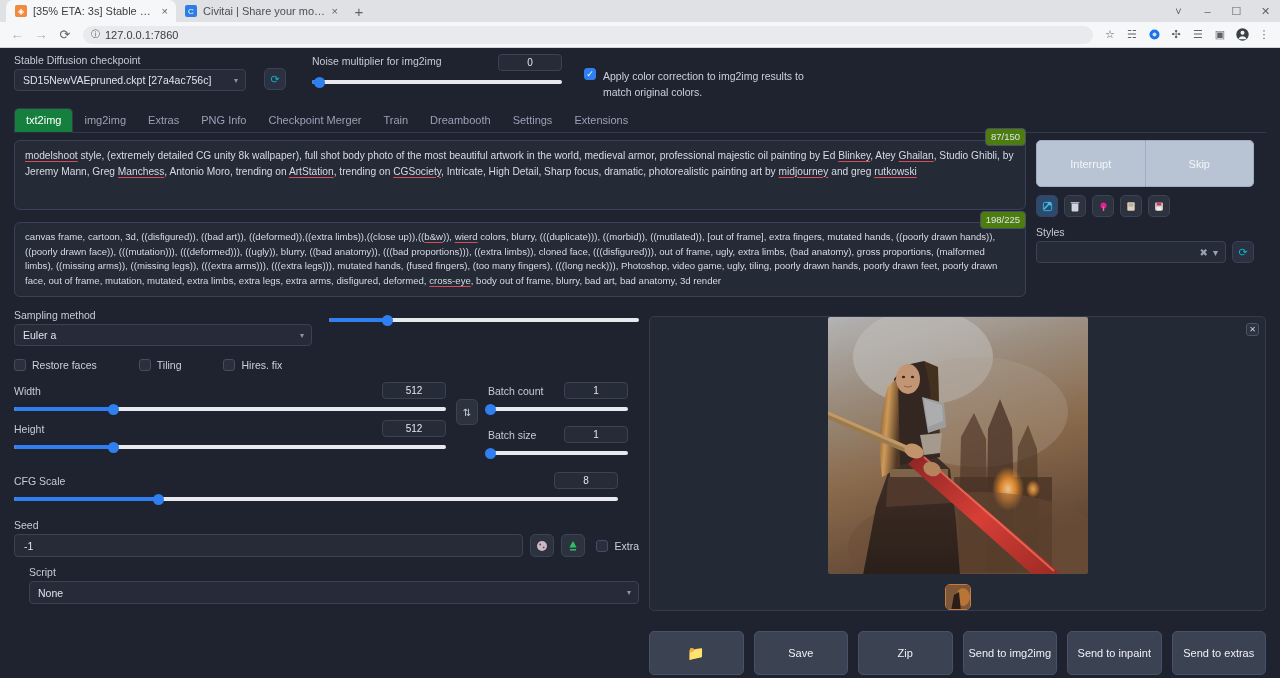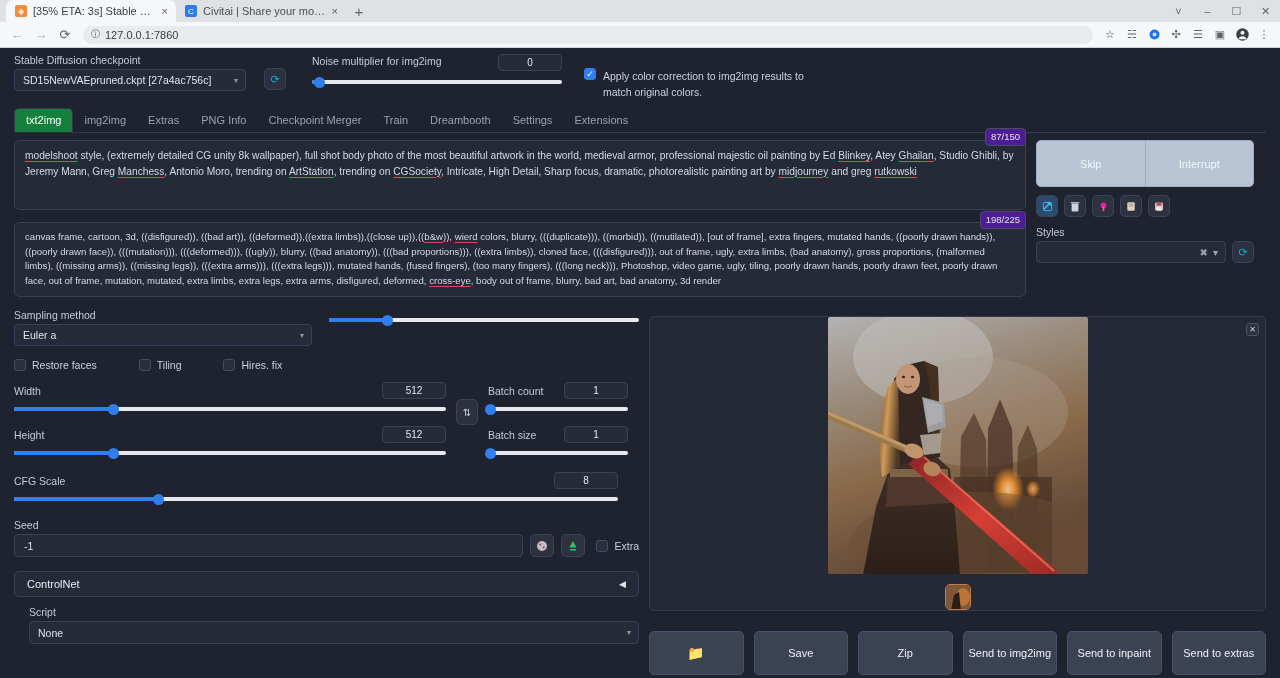--- a/index.html
+++ b/index.html
@@ -127,21 +127,21 @@
   .promptzone { display:flex; gap:10px; margin-top:7px; }
   .prompts { width:1012px; position:relative; }
   .ta {
     background:#252a37; border:1px solid #3a4156; border-radius:6px;
     padding:7px 10px; color:#d6dae6; line-height:1.52; position:relative;
   }
   .ta.pos { height:70px; font-size:10.2px; }
   .ta.neg { height:75px; font-size:9.6px; margin-top:12px; }
   .counter {
     position:absolute; right:-1px; top:-13px;
-    background:#4c1d95; border:1px solid #474e66; border-radius:4px;
+    background:#4d7c0f; border:1px solid #474e66; border-radius:4px;
     font-size:9.5px; color:#dfe3ee; padding:1px 5px;
   }
   .counter.neg { top:-12px; }
   .sp { color:#d6dae6; }
   .sp.u {
     text-decoration: underline;
     text-decoration-color:#d84a5c;
     text-decoration-style: solid;
     text-underline-offset: 2px;
   }
@@ -361,22 +361,22 @@
         <span class="counter">87/150</span>
       </div>
       <div class="ta neg">
         <span>canvas frame, cartoon, 3d, ((disfigured)), ((bad art)), ((deformed)),((extra limbs)),((close up)),((<span class="sp u">b&amp;w</span>)), <span class="sp u">wierd</span> colors, blurry, (((duplicate))), ((morbid)), ((mutilated)), [out of frame], extra fingers, mutated hands, ((poorly drawn hands)), ((poorly drawn face)), (((mutation))), (((deformed))), ((ugly)), blurry, ((bad anatomy)), (((bad proportions))), ((extra limbs)), cloned face, (((disfigured))), out of frame, ugly, extra limbs, (bad anatomy), gross proportions, (malformed limbs), ((missing arms)), ((missing legs)), (((extra arms))), (((extra legs))), mutated hands, (fused fingers), (too many fingers), (((long neck))), Photoshop, video game, ugly, tiling, poorly drawn hands, poorly drawn feet, poorly drawn face, out of frame, mutation, mutated, extra limbs, extra legs, extra arms, disfigured, deformed, <span class="sp u">cross-eye</span>, body out of frame, blurry, bad art, bad anatomy, 3d render</span>
         <span class="counter neg">198/225</span>
       </div>
     </div>
 
     <div class="rightpanel">
       <div class="genbtns">
+        <div class="bigbtn">Interrupt</div>
         <div class="bigbtn">Skip</div>
-        <div class="bigbtn">Interrupt</div>
       </div>
       <div class="minirow">
         <div class="minibtn b1">
           <svg width="11" height="11" viewBox="0 0 12 12">
               <path d="M2 9 L9 2 M9 2 L6 2 M9 2 L9 5" stroke="#3fc3f0" stroke-width="1.6" fill="none"></path>
               <rect x="1.5" y="1.5" width="9" height="9" rx="1.5" stroke="#3fc3f0" stroke-width=".9" fill="none"></rect>
             </svg>
         </div>
         <div class="minibtn">
           <svg width="10" height="11" viewBox="0 0 10 11">
@@ -461,21 +461,21 @@
             <div class="headline">
               <span class="lbl">Width</span>
               <span class="numbox">512</span>
             </div>
             <div class="slider">
               <div class="track"></div>
                 <div class="fill" id="width-fill" style="width: 23%;"></div>
                 <div class="knob" id="width-knob" style="left: calc(23% - 5.5px);"></div>
             </div>
           </div>
-          <div style="margin-top:10px;">
+          <div style="margin-top:4px;">
             <div class="headline">
               <span class="lbl">Height</span>
               <span class="numbox">512</span>
             </div>
             <div class="slider">
               <div class="track"></div>
                 <div class="fill" id="height-fill" style="width: 23%;"></div>
                 <div class="knob" id="height-knob" style="left: calc(23% - 5.5px);"></div>
             </div>
           </div>
@@ -538,24 +538,20 @@
                 <path d="M3 9.8 h6" stroke="#2fbf6a" stroke-width="1.5"></path>
               </svg>
           </div>
           <label class="extra-wrap">
             <span class="cbox off">✓</span>
             <span>Extra</span>
           </label>
         </div>
       </div>
 
-      <div class="accordion">
-        <span>ControlNet</span>
-        <span class="arr">◀</span>
-      </div>
 
       <div class="script-block">
         <div class="lbl">Script</div>
         <div class="select" style="margin-top:3px;height:23px;">
           <span>None</span>
           <span class="caret">▾</span>
         </div>
       </div>
     </div>
 

